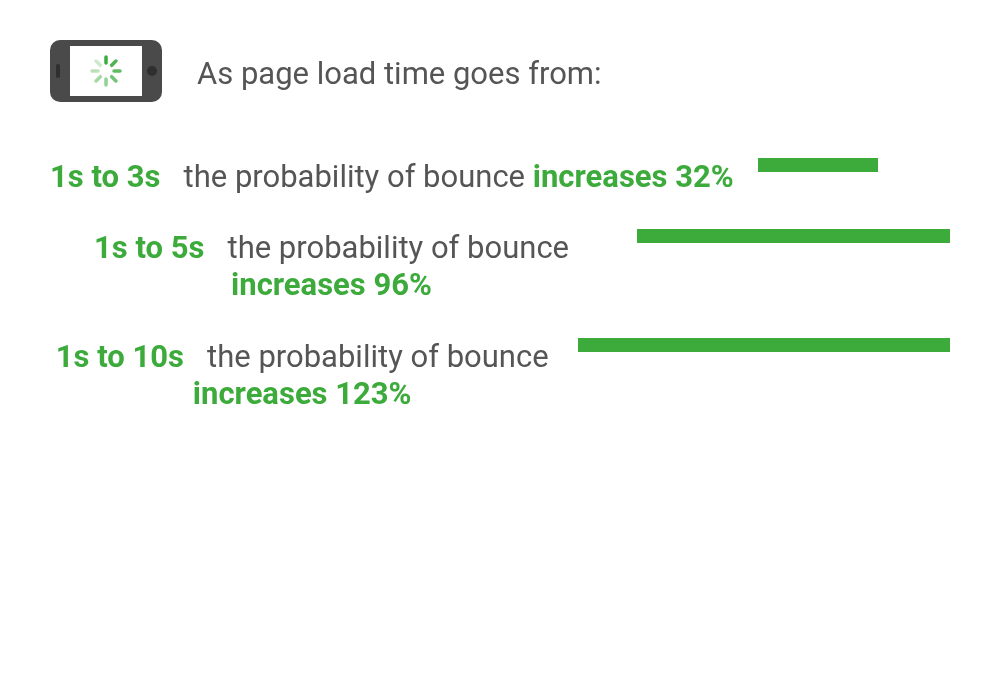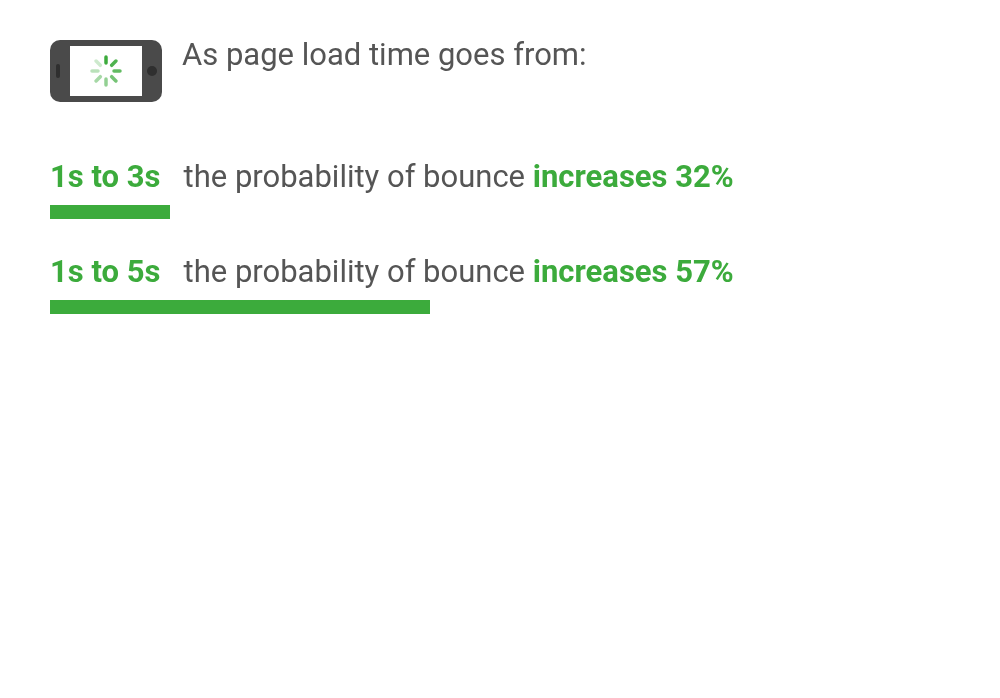--- a/index.html
+++ b/index.html
@@ -5,40 +5,42 @@
     * { margin: 0; padding: 0; box-sizing: border-box; }
     body {
       font-family: -apple-system, BlinkMacSystemFont, "Segoe UI", Roboto, Helvetica, Arial, sans-serif;
       background: #ffffff;
       width: 1000px;
       height: 698px;
       padding: 36px 50px 36px 50px;
     }
     .header {
       display: flex;
-      gap: 20px;
+      align-items: center;
+      gap: 35px;
       margin-bottom: 48px;
     }
     .phone-icon {
       flex-shrink: 0;
     }
     .header-text {
       font-size: 31px;
       color: #555555;
       font-weight: 400;
     }
     .rows {
       display: flex;
       flex-direction: column;
       gap: 34px;
     }
     .row {
       display: flex;
-      flex-direction: column;
-      gap: 10px;
+      flex-direction: row;
+      gap: 24px;
+      text-align: center;
     }
     .row-text {
       font-size: 31px;
       line-height: 1.2;
     }
     .range {
       color: #3cab3c;
       font-weight: 700;
     }
     .middle {
@@ -98,20 +100,30 @@
     </div>
     <div class="bar" style="width:120px"></div>
   </div>
 
   <div class="row">
     <div class="row-text">
       <span class="range">1s to 5s</span>
       <span> &nbsp;</span>
       <span class="middle">the probability of bounce</span>
       <span> </span>
-      <span class="increase">increases 57%</span>
+      <span class="increase">increases 96%</span>
     </div>
     <div class="bar" style="width:380px"></div>
   </div>
 
 
+  <div class="row">
+    <div class="row-text">
+      <span class="range">1s to 10s</span>
+      <span> &nbsp;</span>
+      <span class="middle">the probability of bounce</span>
+      <span> </span>
+      <span class="increase">increases 123%</span>
+    </div>
+    <div class="bar" style="width:530px"></div>
+  </div>
 
 </div>
 
 </body></html>

